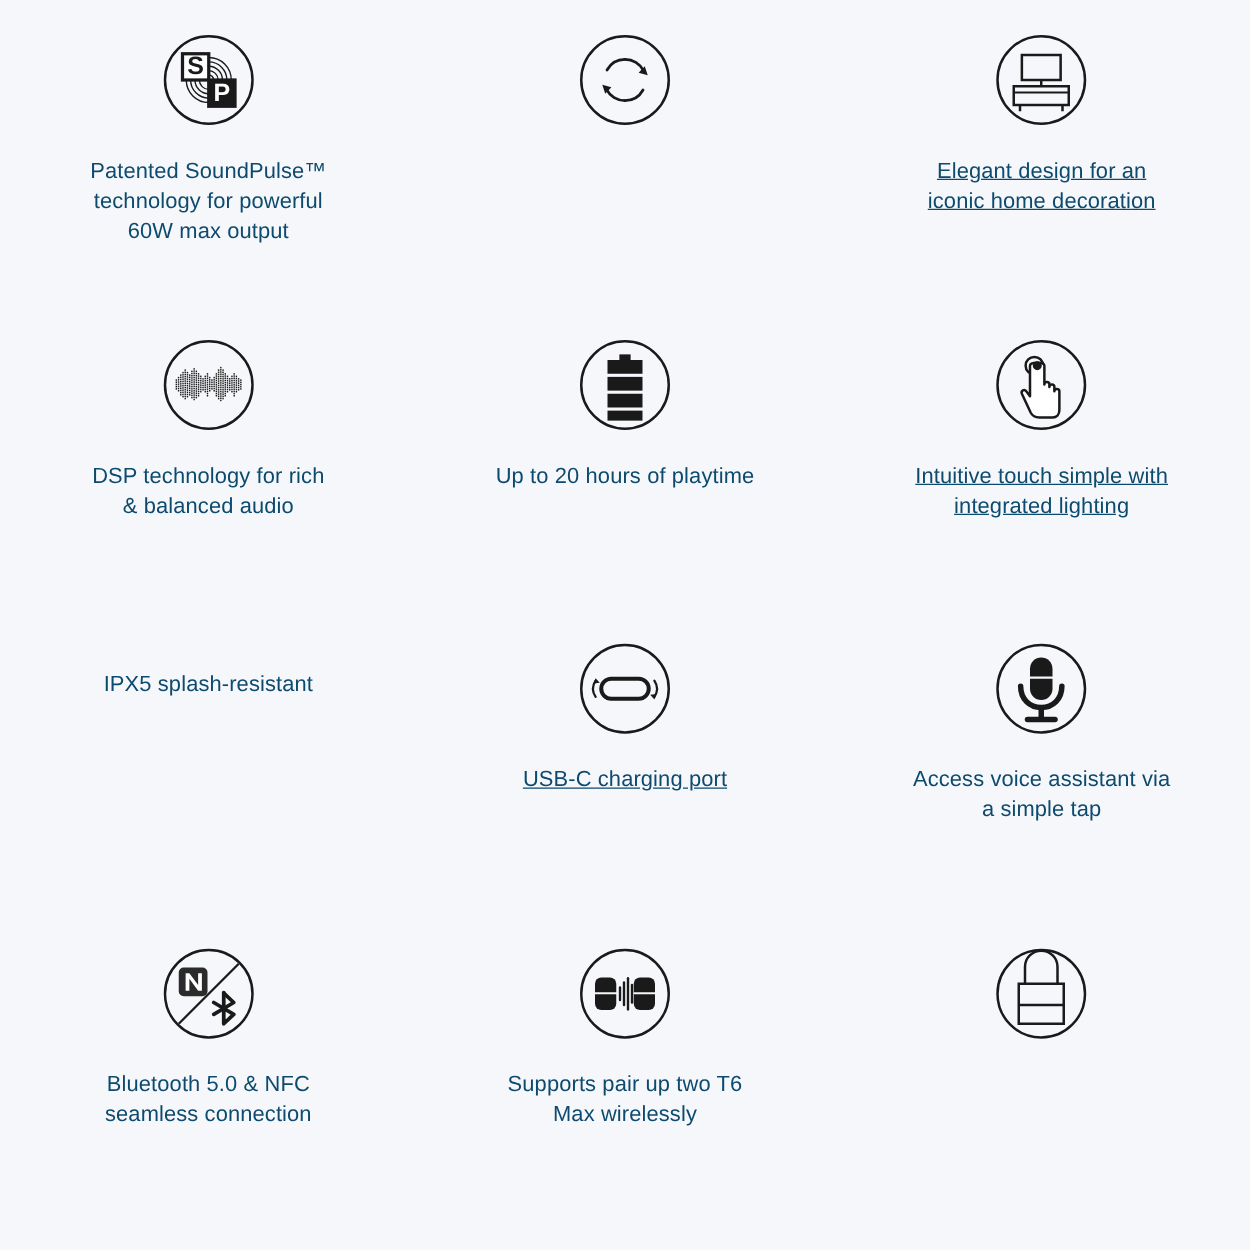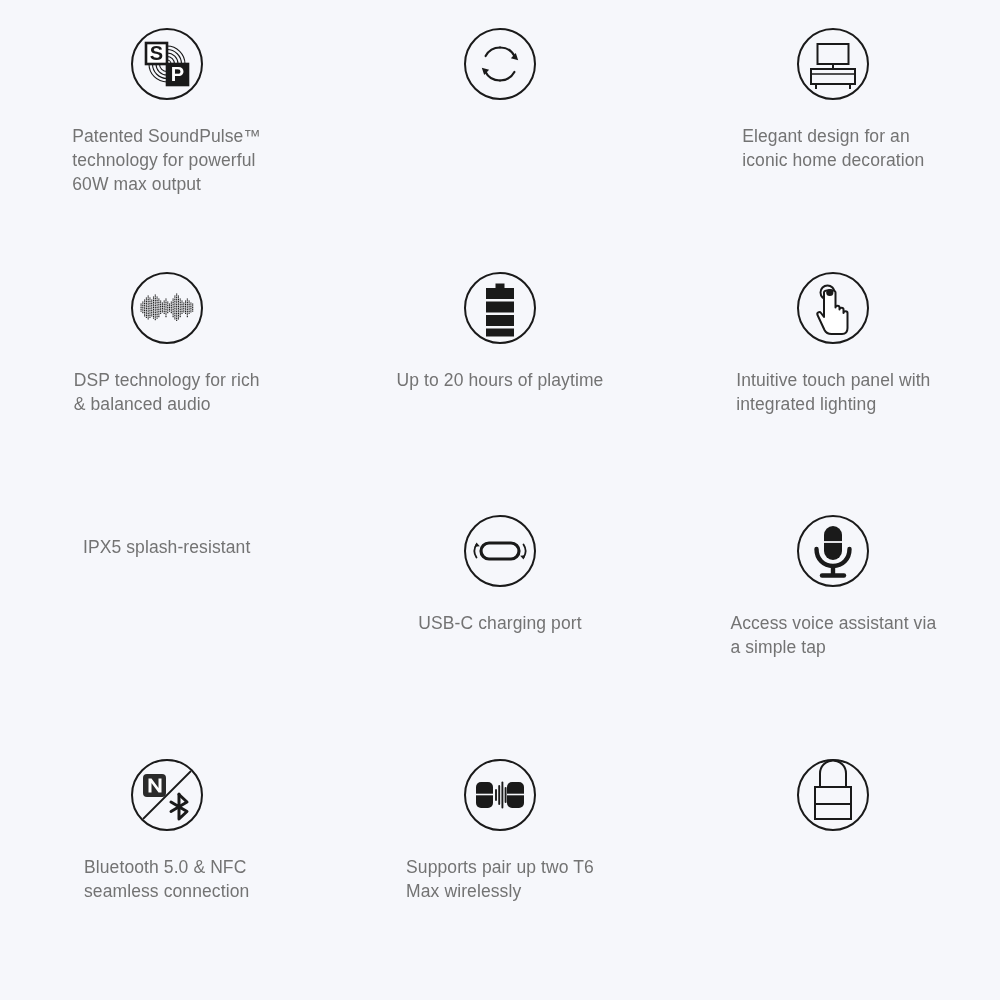--- a/index.html
+++ b/index.html
@@ -35,31 +35,32 @@
     height: 76px;
     display: block;
   }
   .icon-badge svg {
     display: block;
     width: 76px;
     height: 76px;
   }
   .feature-caption {
     margin-top: 22px;
+    text-align: center;
     font-size: 17.5px;
     line-height: 24px;
-    color: #737373;
+    color: #0c4a6e;
     max-width: 250px;
     white-space: pre-line;
     letter-spacing: 0.1px;
   }
   
   .c0 .feature-caption { max-width: 215px; }
   .c1 .feature-caption { max-width: 250px; }
-  .c2 .feature-caption { max-width: 240px; }
+  .c2 .feature-caption { max-width: 240px; text-decoration: underline; }
 </style>
 </head>
 <body>
 
 <div class="feature-grid">
 
   <div class="feature-cell c0">
     <div class="icon-badge">
       <svg viewBox="0 0 76 76">
         <circle cx="38" cy="38" r="35" fill="none" stroke="#1a1a1a" stroke-width="2"></circle>
@@ -435,21 +436,21 @@
 
   <div class="feature-cell c2">
     <div class="icon-badge">
       <svg viewBox="0 0 76 76">
         <circle cx="38" cy="38" r="35" fill="none" stroke="#1a1a1a" stroke-width="2"></circle>
         <circle cx="32.5" cy="22.5" r="7" fill="none" stroke="#1a1a1a" stroke-width="2"></circle>
         <path d="M29 22.5 L29 47 L26 43 C24.5 41 21.5 42.5 22.5 45 L29.5 60 C31 63 33.5 64 36.5 64 L47 64 C50.5 64 52.5 61.5 52.5 58 L52.5 43 C52.5 40.5 48.5 40.5 48.5 43 L48.5 39.5 C48.5 37 44.5 37 44.5 39.5 L44.5 37.5 C44.5 35 40.5 35 40.5 37.5 L40.5 22.5 C40.5 19.5 29 19.5 29 22.5 Z" fill="#ffffff" stroke="#1a1a1a" stroke-width="2" stroke-linejoin="round"></path>
         <circle cx="34.8" cy="22.5" r="3.6" fill="#1a1a1a"></circle>
       </svg>
     </div>
-    <div class="feature-caption">Intuitive touch panel with
+    <div class="feature-caption">Intuitive touch simple with
 integrated lighting</div>
   </div>
 
   <div class="feature-cell c0">
     <div class="feature-caption">IPX5 splash-resistant</div>
   </div>
 
   <div class="feature-cell c2">
     <div class="icon-badge">
       <svg viewBox="0 0 76 76">

